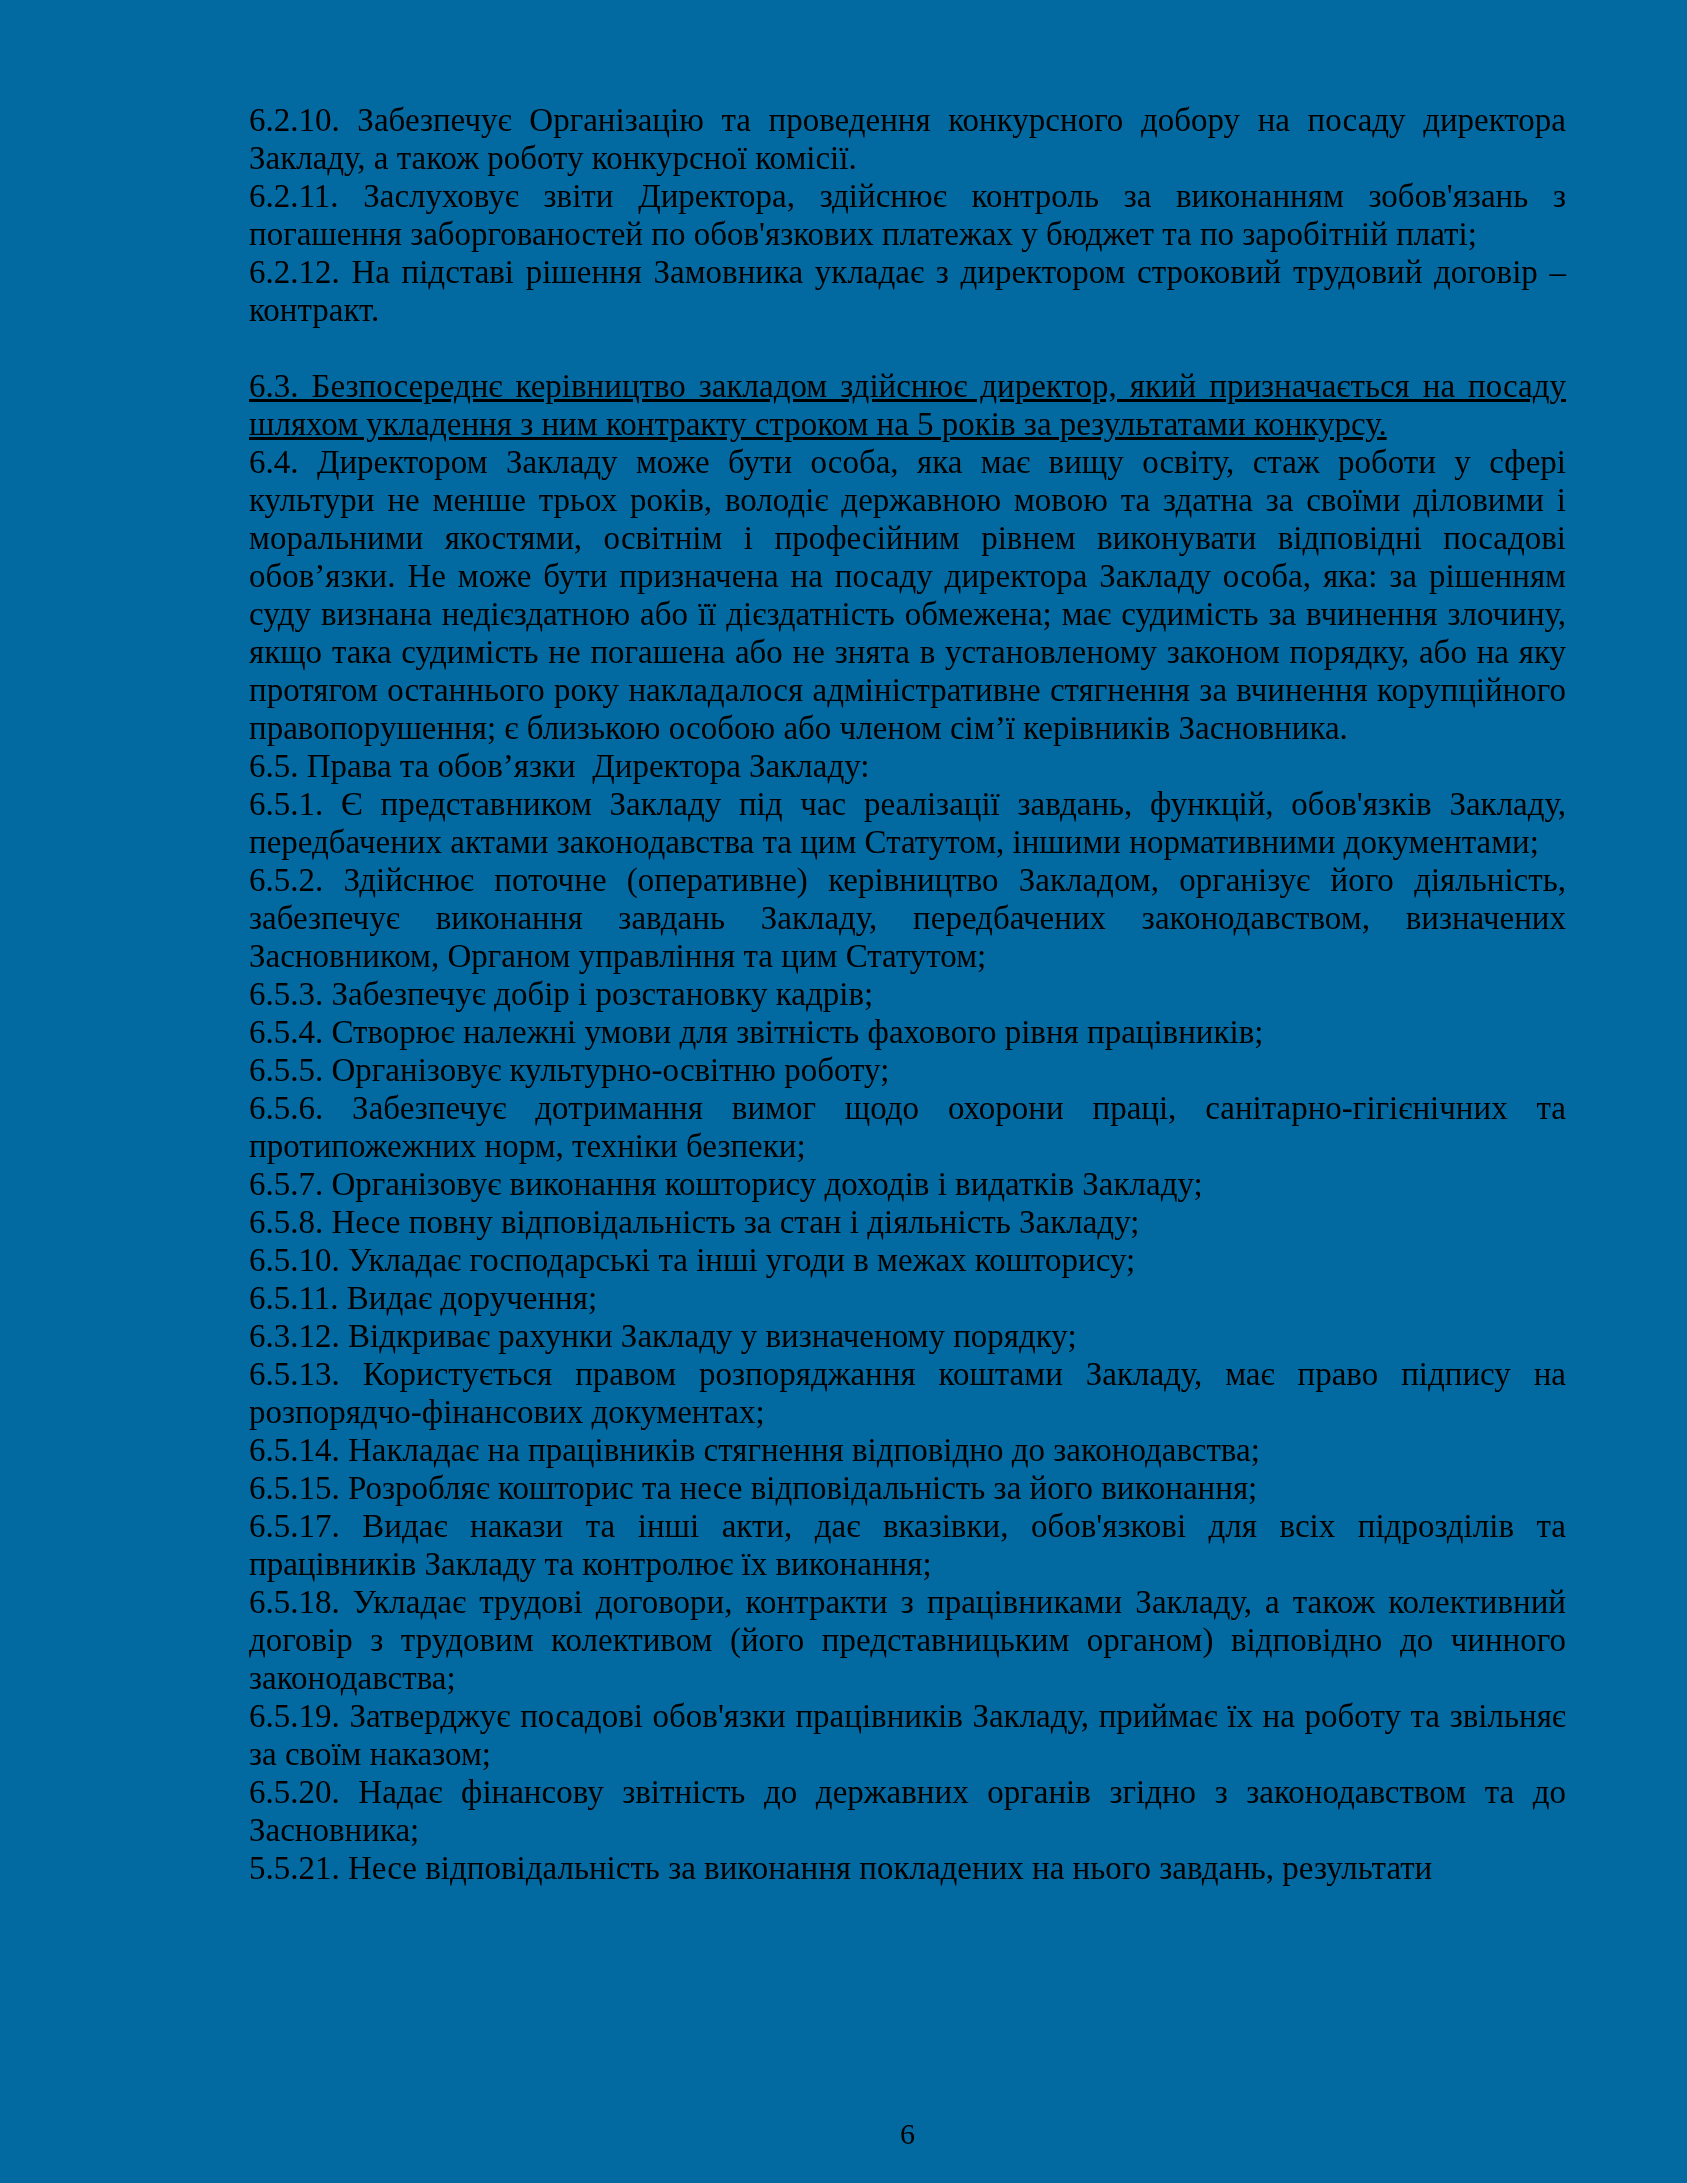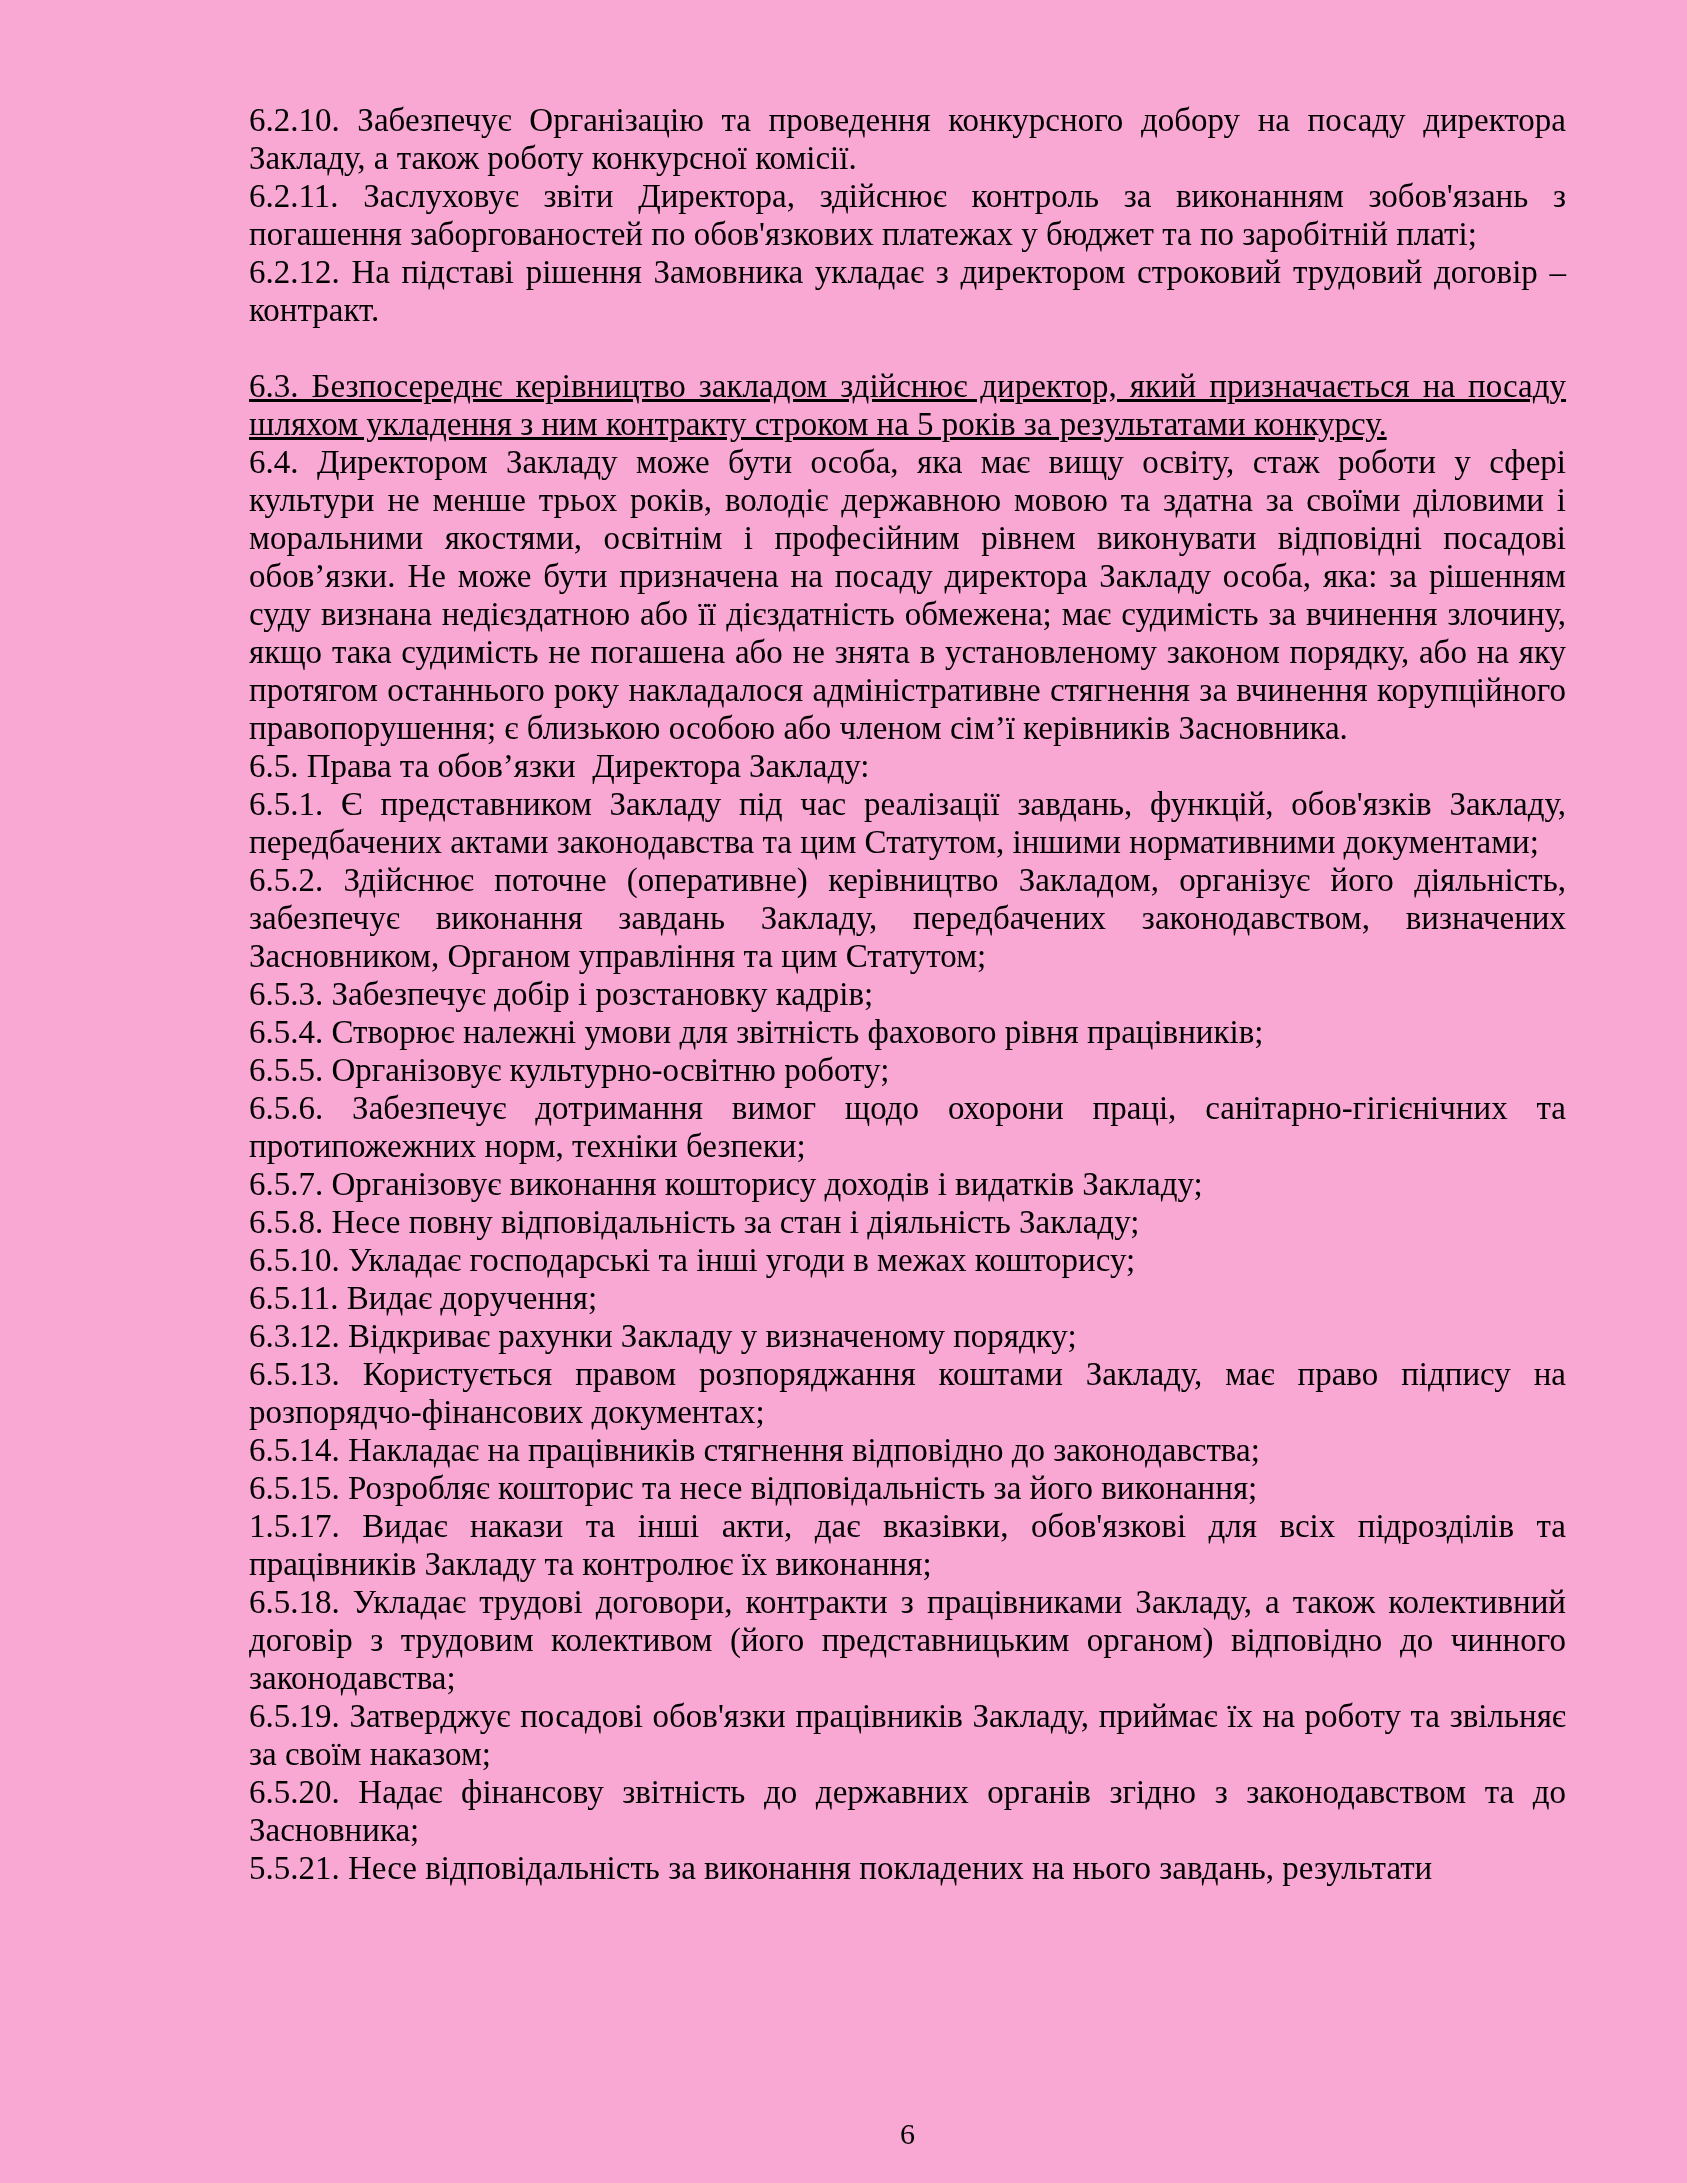--- a/index.html
+++ b/index.html
@@ -4,21 +4,21 @@
 <style>
   html, body {
     margin: 0;
     padding: 0;
     background: #ffffff;
   }
   .page {
     position: relative;
     width: 1687px;
     height: 2183px;
-    background: #f9a8d4;
+    background: #0369a1;
     overflow: hidden;
     color: #000000;
   }
   .text-block {
     position: absolute;
     left: 249px;
     top: 101px;
     width: 1317px;
     font-family: "Liberation Serif", "DejaVu Serif", serif;
     font-size: 33px;
@@ -66,21 +66,21 @@
     <p>6.5.5. Організовує культурно-освітню роботу;</p>
     <p>6.5.6. Забезпечує дотримання вимог щодо охорони праці, санітарно-гігієнічних та протипожежних норм, техніки безпеки;</p>
     <p>6.5.7. Організовує виконання кошторису доходів і видатків Закладу;</p>
     <p>6.5.8. Несе повну відповідальність за стан і діяльність Закладу;</p>
     <p>6.5.10. Укладає господарські та інші угоди в межах кошторису;</p>
     <p>6.5.11. Видає доручення;</p>
     <p>6.3.12. Відкриває рахунки Закладу у визначеному порядку;</p>
     <p>6.5.13. Користується правом розпоряджання коштами Закладу, має право підпису на розпорядчо-фінансових документах;</p>
     <p>6.5.14. Накладає на працівників стягнення відповідно до законодавства;</p>
     <p>6.5.15. Розробляє кошторис та несе відповідальність за його виконання;</p>
-    <p>1.5.17. Видає накази та інші акти, дає вказівки, обов'язкові для всіх підрозділів та працівників Закладу та контролює їх виконання;</p>
+    <p>6.5.17. Видає накази та інші акти, дає вказівки, обов'язкові для всіх підрозділів та працівників Закладу та контролює їх виконання;</p>
     <p>6.5.18. Укладає трудові договори, контракти з працівниками Закладу, а також колективний договір з трудовим колективом (його представницьким органом) відповідно до чинного законодавства;</p>
     <p>6.5.19. Затверджує посадові обов'язки працівників Закладу, приймає їх на роботу та звільняє за своїм наказом;</p>
     <p>6.5.20. Надає фінансову звітність до державних органів згідно з законодавством та до Засновника;</p>
     <p>5.5.21. Несе відповідальність за виконання покладених на нього завдань, результати</p>
   </div>
   <div class="page-footer">6</div>
 </div>
 
 
 </body></html>

